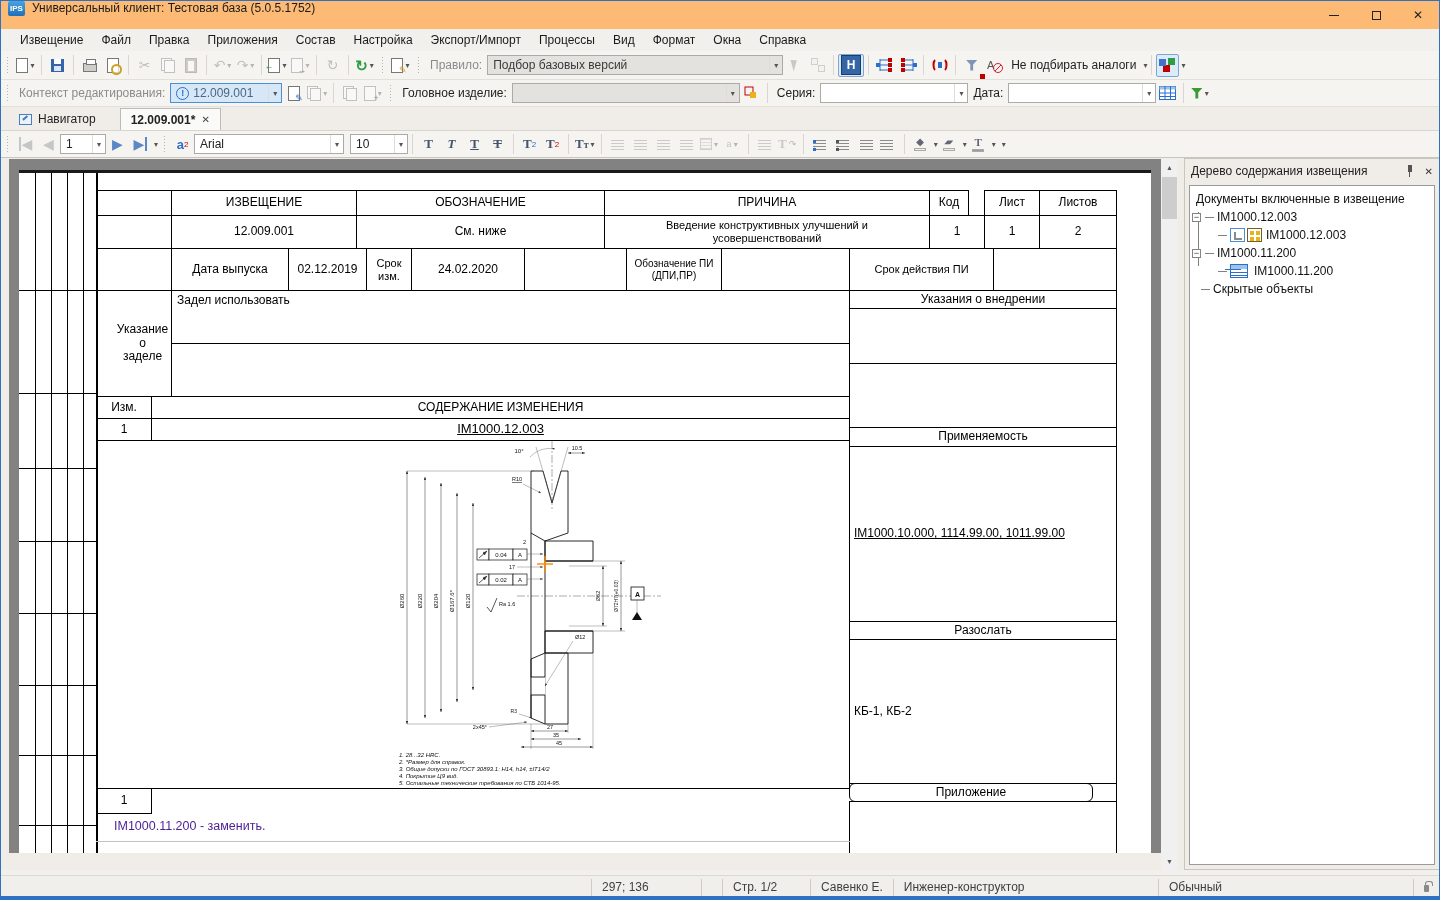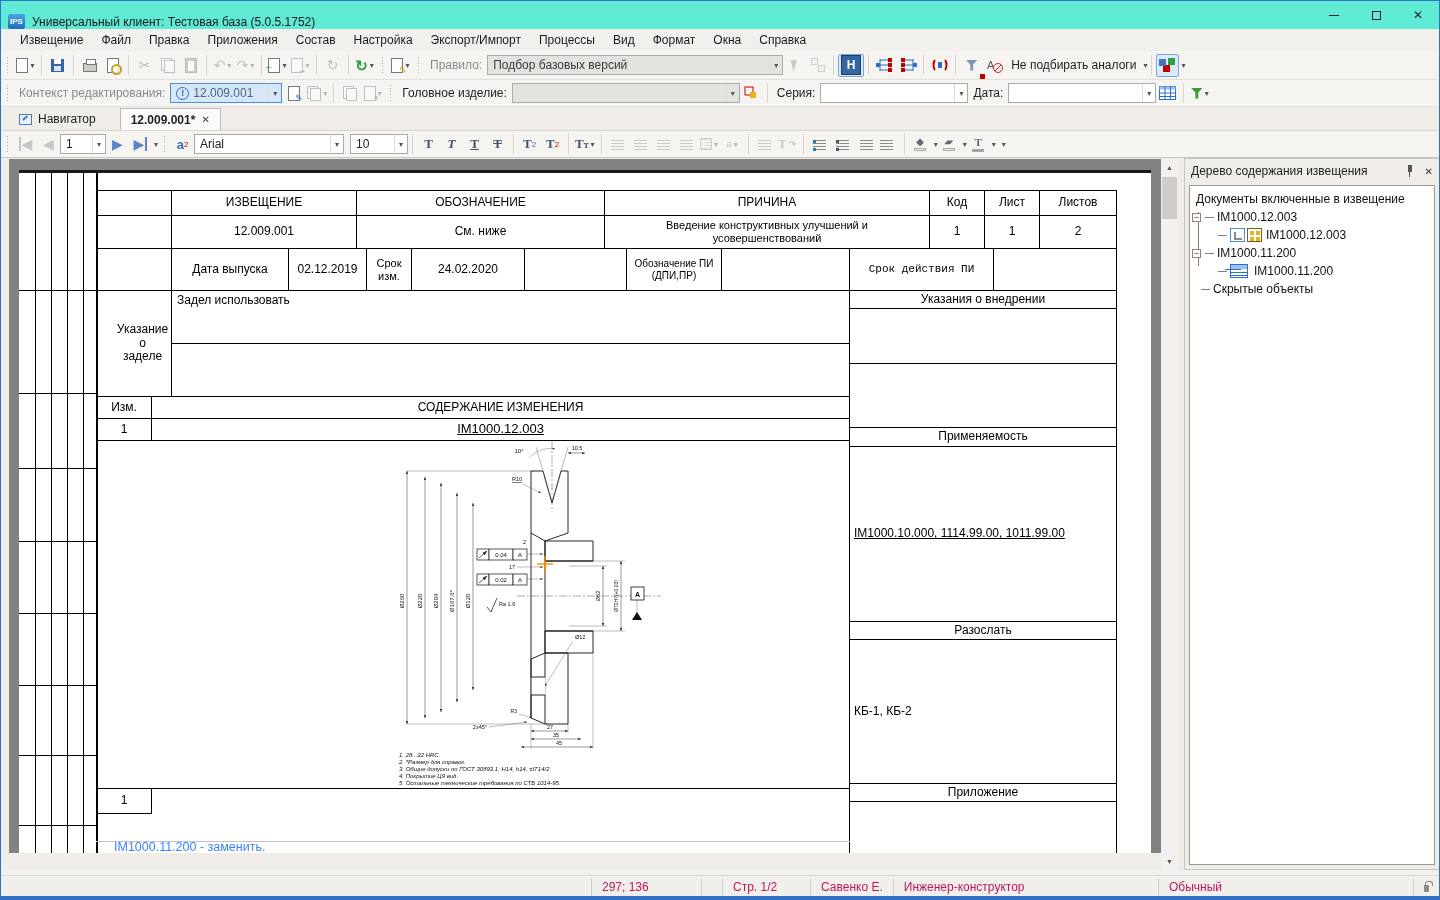--- a/index.html
+++ b/index.html
@@ -2,22 +2,22 @@
 <html><head>
 <meta charset="utf-8">
 <style>
   * { margin:0; padding:0; box-sizing:border-box; }
   html,body { width:1440px; height:900px; }
   body { font-family:"Liberation Sans",sans-serif; background:#f2f0ed; position:relative; overflow:hidden;
          border:1px solid #2f72c4; }
   .abs { position:absolute; }
 
   
-  .titlebar { position:absolute; left:0; top:0; width:100%; height:28px; background:#5eead4;
-              display:flex; align-items:flex-end; padding-left:7px; gap:7px; }
+  .titlebar { position:absolute; left:0; top:0; width:100%; height:28px; background:#fdba74;
+              display:flex; align-items:flex-start; padding-left:7px; gap:7px; }
   .app-badge { width:17px; height:15px; background:linear-gradient(#4aa3e0,#1d6fba); color:#fff;
                font-size:8px; font-weight:bold; display:flex; align-items:center; justify-content:center;
                border-radius:2px; }
   .wtitle { font-size:12px; color:#1a1a1a; }
   .wbtns { margin-left:auto; display:flex; height:100%; }
   .wbtn { width:42px; height:100%; display:flex; align-items:center; justify-content:center; color:#222; font-size:12px; }
   .ic-min { width:10px; height:1px; background:#222; display:inline-block; }
   .ic-max { width:9px; height:9px; border:1px solid #222; display:inline-block; }
 
   
@@ -147,21 +147,21 @@
   .ic-grid { width:15px; height:14px; border:1px solid #7a5c1e; background:#fff; position:relative; margin-right:4px; flex:none;}
   .ic-grid::before { content:""; position:absolute; left:2px; top:2px; width:4px; height:4px; background:#e8b31a;
                      box-shadow:6px 0 #e8b31a, 0 6px #e8b31a, 6px 6px #e8b31a; }
   .ic-table { width:18px; height:14px; border:1px solid #2a6fc9; background:#fff; position:relative; margin-right:6px; flex:none;}
   .ic-table::before { content:""; position:absolute; left:0; top:0; width:100%; height:4px; background:#9cc3ea; }
   .ic-table::after { content:""; position:absolute; left:0; top:7px; width:100%; height:1px; background:#2a6fc9;
                      box-shadow:0 3px #2a6fc9, -6px -3px #2a6fc9; }
 
   
   .statusbar { position:absolute; left:0; top:874px; width:100%; height:23px; background:#f1efec;
-               border-top:1px solid #dcd8d2; display:flex; align-items:center; font-size:12px; color:#be185d; }
+               border-top:1px solid #dcd8d2; display:flex; align-items:center; font-size:12px; color:#404040; }
   .scell { border-left:1px solid #d0ccc5; height:17px; display:flex; align-items:center; padding:0 10px; white-space:nowrap; }
   .bluebottom { position:absolute; left:0; bottom:0; width:100%; height:3px; background:#2f72c4; }
   .lock { width:9px; height:7px; background:#8a8a8a; border-radius:1px; position:relative; margin-top:3px; }
   .lock::before { content:""; position:absolute; left:1px; top:-4px; width:6px; height:4px;
                   border:1px solid #8a8a8a; border-bottom:none; border-radius:3px 3px 0 0; }
 
   
   svg text { font-family:"Liberation Sans",sans-serif; fill:#111; }
   .dimline { stroke:#333; stroke-width:0.5; }
   .thin { stroke:#555; stroke-width:0.4; }
@@ -550,57 +550,57 @@
         <div class="hline" style="left:0; width:78px; top:440px;"></div>
         <div class="hline" style="left:0; width:78px; top:512px;"></div>
         <div class="hline" style="left:0; width:78px; top:582px;"></div>
         <div class="hline" style="left:0; width:78px; top:652px;"></div>
       </div>
 
       <div class="cell" style="left:77px; top:17px; width:76px; height:26px;"></div>
       <div class="cell" style="left:152px; top:17px; width:186px; height:26px;">ИЗВЕЩЕНИЕ</div>
       <div class="cell" style="left:585px; top:17px; width:326px; height:26px;">ПРИЧИНА</div>
       <div class="cell" style="left:337px; top:17px; width:249px; height:26px;">ОБОЗНАЧЕНИЕ</div>
-      <div class="cell" style="left:910px; top:17px; width:56px; height:26px;">Код</div>
+      <div class="cell" style="left:910px; top:17px; width:40px; height:26px;">Код</div>
       <div class="cell" style="left:965px; top:17px; width:56px; height:26px;">Лист</div>
       <div class="cell" style="left:1020px; top:17px; width:78px; height:26px;">Листов</div>
 
       <div class="cell" style="left:77px; top:42px; width:76px; height:34px;"></div>
       <div class="cell" style="left:152px; top:42px; width:186px; height:34px;">12.009.001</div>
       <div class="cell" style="left:337px; top:42px; width:249px; height:34px;">См. ниже</div>
       <div class="cell small" style="left:585px; top:42px; width:326px; height:34px; padding:0 12px;">Введение конструктивных улучшений и усовершенствований</div>
       <div class="cell" style="left:910px; top:42px; width:56px; height:34px;">1</div>
       <div class="cell" style="left:965px; top:42px; width:56px; height:34px;">1</div>
       <div class="cell" style="left:1020px; top:42px; width:78px; height:34px;">2</div>
 
       <div class="cell" style="left:77px; top:75px; width:76px; height:43px;"></div>
       <div class="cell" style="left:152px; top:75px; width:118px; height:43px;">Дата выпуска</div>
       <div class="cell" style="left:269px; top:75px; width:79px; height:43px;">02.12.2019</div>
       <div class="cell small" style="left:347px; top:75px; width:46px; height:43px;">Срок изм.</div>
       <div class="cell" style="left:392px; top:75px; width:114px; height:43px;">24.02.2020</div>
       <div class="cell" style="left:505px; top:75px; width:103px; height:43px;"></div>
       <div class="cell tiny" style="left:607px; top:75px; width:96px; height:43px; padding:0 3px;">Обозначение ПИ (ДПИ,ПР)</div>
       <div class="cell" style="left:702px; top:75px; width:129px; height:43px;"></div>
-      <div class="cell small" style="left:830px; top:75px; width:145px; height:43px;font-family:Liberation Mono, monospace;">Срок действия ПИ</div>
+      <div class="cell small" style="left:830px; top:75px; width:145px; height:43px;">Срок действия ПИ</div>
       <div class="cell" style="left:974px; top:75px; width:124px; height:43px;"></div>
 
       <div class="cell" style="left:77px; top:117px; width:76px; height:107px; white-space:pre-line;padding-left:17px;">Указание
 о
 заделе</div>
       <div class="cell tl" style="left:152px; top:117px; width:679px; height:54px;">Задел использовать</div>
       <div class="cell" style="left:152px; top:170px; width:679px; height:54px;"></div>
 
       <div class="cell" style="left:830px; top:117px; width:268px; height:19px;">Указания о внедрении</div>
       <div class="cell" style="left:830px; top:135px; width:268px; height:56px;"></div>
       <div class="cell" style="left:830px; top:190px; width:268px; height:65px;"></div>
       <div class="cell" style="left:830px; top:254px; width:268px; height:20px;">Применяемость</div>
       <div class="cell ml" style="left:830px; top:273px; width:268px; height:176px;text-decoration:underline;">IM1000.10.000, 1114.99.00, 1011.99.00</div>
       <div class="cell" style="left:830px; top:448px; width:268px; height:19px;">Разослать</div>
       <div class="cell ml" style="left:830px; top:466px; width:268px; height:145px;">КБ-1, КБ-2</div>
-      <div class="cell" style="left:830px; top:610px; width:268px; height:19px;">Приложение</div>
+      <div class="cell" style="left:830px; top:610px; width:244px; height:19px;border-radius:6px;">Приложение</div>
       <div class="cell" style="left:830px; top:628px; width:268px; height:56px; border-bottom:none;"></div>
 
       <div class="cell" style="left:77px; top:223px; width:56px; height:23px;">Изм.</div>
       <div class="cell" style="left:132px; top:223px; width:699px; height:23px;">СОДЕРЖАНИЕ ИЗМЕНЕНИЯ</div>
       <div class="cell" style="left:77px; top:245px; width:56px; height:23px;">1</div>
       <div class="cell docu" style="left:132px; top:245px; width:699px; height:23px; font-size:13px;">IM1000.12.003</div>
 
       <div class="cell" style="left:77px; top:267px; width:754px; height:349px;"></div>
 
       <svg class="abs" style="left:350px; top:268px;" width="360" height="345" viewBox="0 0 360 345">
@@ -729,21 +729,21 @@
         <g font-size="6" font-style="italic">
           <text x="30" y="316">1. 28...32 HRC.</text>
           <text x="30" y="323">2. *Размер для справок.</text>
           <text x="30" y="330">3. Общие допуски по ГОСТ 30893.1: Н14, h14, ±IT14/2</text>
           <text x="30" y="337">4. Покрытие Ц9 вид.</text>
           <text x="30" y="344">5. Остальные технические требования по СТБ 1014-95.</text>
         </g>
       </svg>
 
       <div class="cell" style="left:77px; top:615px; width:56px; height:26px;">1</div>
-      <div class="abs" style="left:95px; top:667px; font-size:12.5px; color:#3b82f6;">IM1000.11.200 - заменить.</div>
+      <div class="abs" style="left:95px; top:646px; font-size:12.5px; color:#4c1d95;">IM1000.11.200 - заменить.</div>
       <div class="hline lt" style="left:77px; top:668px; width:754px;"></div>
       <div class="vline" style="left:1097px; top:17px; height:667px;"></div>
     </div>
 
   </div>
 
   <div class="vscroll">
     <span class="sbtn" style="left:0; top:0;">▲</span>
     <div class="sthumb" style="left:1px; top:18px; width:15px; height:42px;"></div>
     <span class="sbtn" style="left:0; bottom:0;">▼</span>

